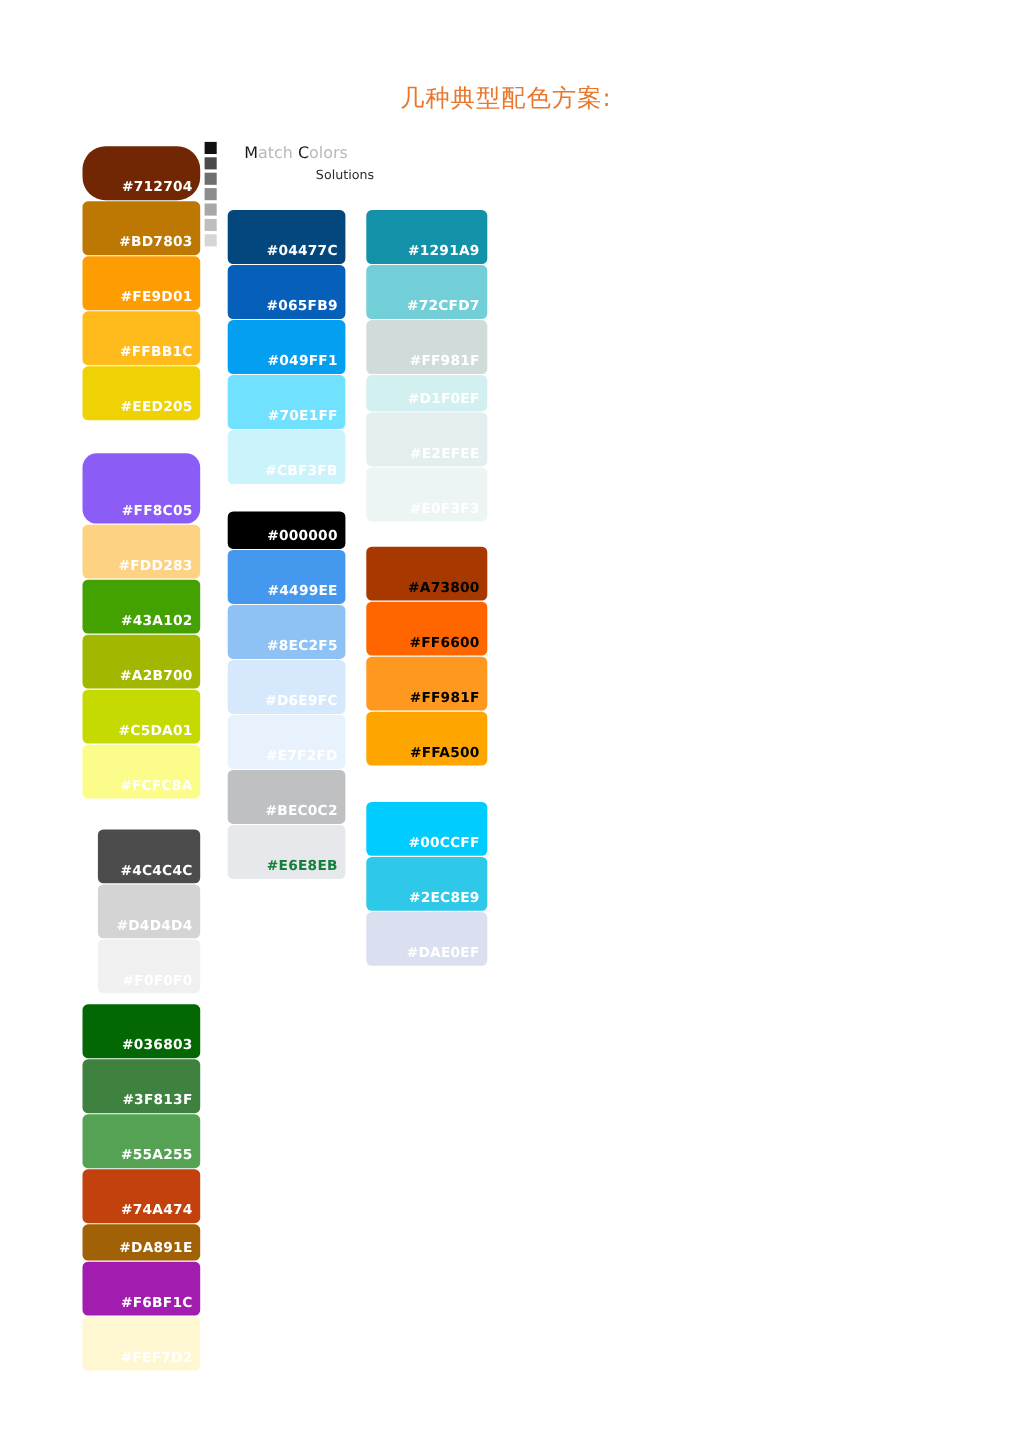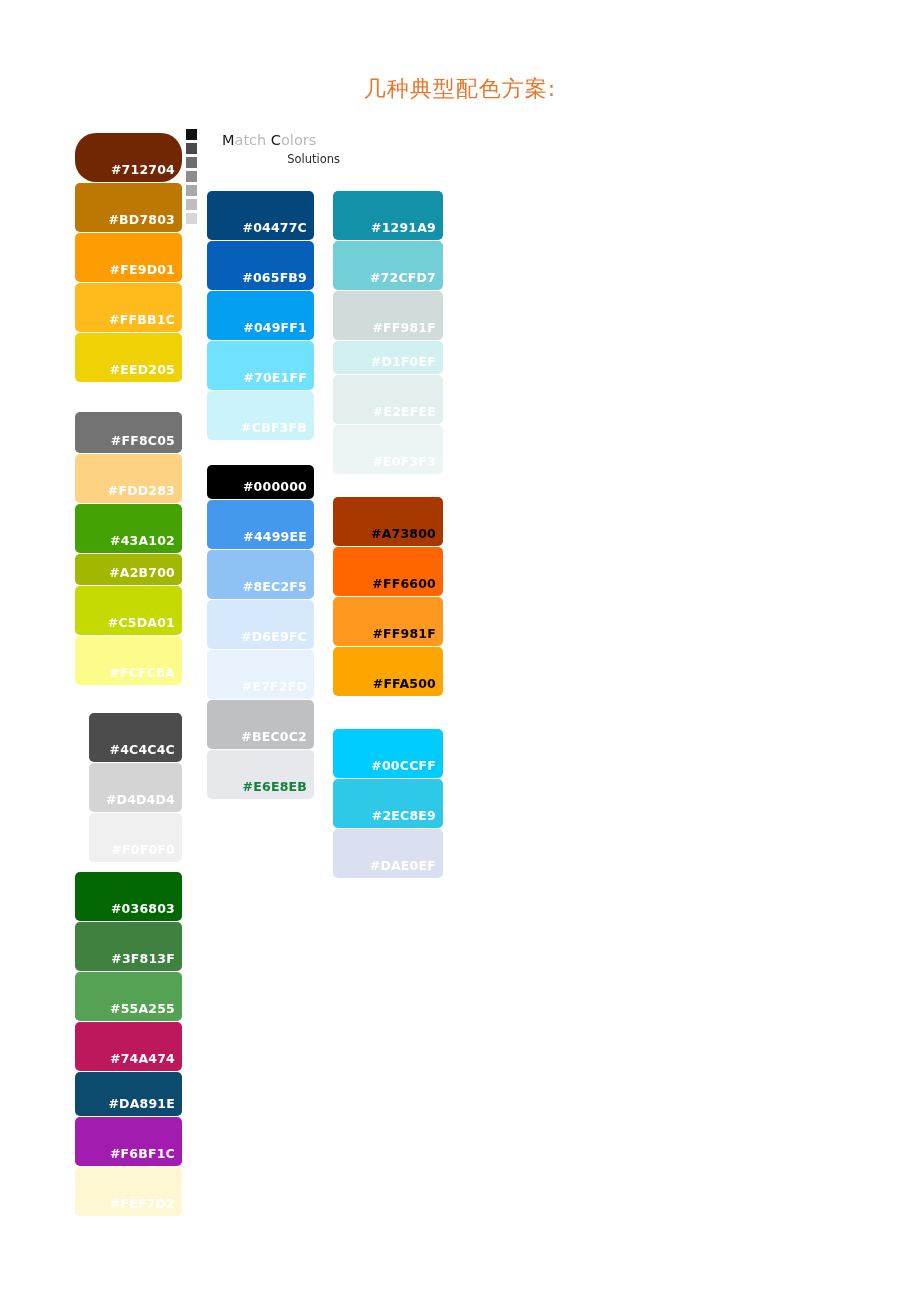--- a/index.html
+++ b/index.html
@@ -135,30 +135,30 @@
         <span class="swatch-label" style="color: rgb(255, 255, 255);">#FE9D01</span>
       </div>
       <div class="swatch" style="background: rgb(255, 187, 28); height: 49px;">
         <span class="swatch-label" style="color: rgb(255, 255, 255);">#FFBB1C</span>
       </div>
       <div class="swatch" style="background: rgb(238, 210, 5); height: 49px;">
         <span class="swatch-label" style="color: rgb(255, 255, 255);">#EED205</span>
       </div>
     </div>
     <div class="swatch-group" style="margin-bottom: 28px;">
-      <div class="swatch" style="background: #737373; height: 41px;">
+      <div class="swatch" style="background: #8b5cf6; height: 64px; border-radius: 13px;">
         <span class="swatch-label" style="color: rgb(255, 255, 255);">#FF8C05</span>
       </div>
       <div class="swatch" style="background: rgb(253, 210, 131); height: 49px;">
         <span class="swatch-label" style="color: rgb(255, 255, 255);">#FDD283</span>
       </div>
       <div class="swatch" style="background: rgb(67, 161, 2); height: 49px;">
         <span class="swatch-label" style="color: rgb(255, 255, 255);">#43A102</span>
       </div>
-      <div class="swatch" style="background: rgb(162, 183, 0); height: 31px;">
+      <div class="swatch" style="background: rgb(162, 183, 0); height: 49px;">
         <span class="swatch-label" style="color: rgb(255, 255, 255);">#A2B700</span>
       </div>
       <div class="swatch" style="background: rgb(197, 218, 1); height: 49px;">
         <span class="swatch-label" style="color: rgb(255, 255, 255);">#C5DA01</span>
       </div>
       <div class="swatch" style="background: rgb(252, 252, 138); height: 49px;">
         <span class="swatch-label" style="color: rgb(255, 255, 255);">#FCFC8A</span>
       </div>
     </div>
     <div class="swatch-group" style="margin-bottom: 10px; padding-left: 14px;">
@@ -175,24 +175,24 @@
     <div class="swatch-group" style="margin-bottom: 0px;">
       <div class="swatch" style="background: rgb(3, 104, 3); height: 49px;">
         <span class="swatch-label" style="color: rgb(255, 255, 255);">#036803</span>
       </div>
       <div class="swatch" style="background: rgb(63, 129, 63); height: 49px;">
         <span class="swatch-label" style="color: rgb(255, 255, 255);">#3F813F</span>
       </div>
       <div class="swatch" style="background: rgb(85, 162, 85); height: 49px;">
         <span class="swatch-label" style="color: rgb(255, 255, 255);">#55A255</span>
       </div>
-      <div class="swatch" style="background: #be185d; height: 49px; padding-left: 40px;">
+      <div class="swatch" style="background: #c2410c; height: 49px; padding-left: 40px;">
         <span class="swatch-label" style="color: rgb(255, 255, 255);">#74A474</span>
       </div>
-      <div class="swatch" style="background: #0c4a6e; height: 44px;">
+      <div class="swatch" style="background: #a16207; height: 33px;">
         <span class="swatch-label" style="color: rgb(255, 255, 255);">#DA891E</span>
       </div>
       <div class="swatch" style="background: #a21caf; height: 49px;">
         <span class="swatch-label" style="color: rgb(255, 255, 255);">#F6BF1C</span>
       </div>
       <div class="swatch" style="background: rgb(254, 247, 210); height: 49px;">
         <span class="swatch-label" style="color: rgb(255, 255, 255);">#FEF7D2</span>
       </div>
     </div>
   </div>

